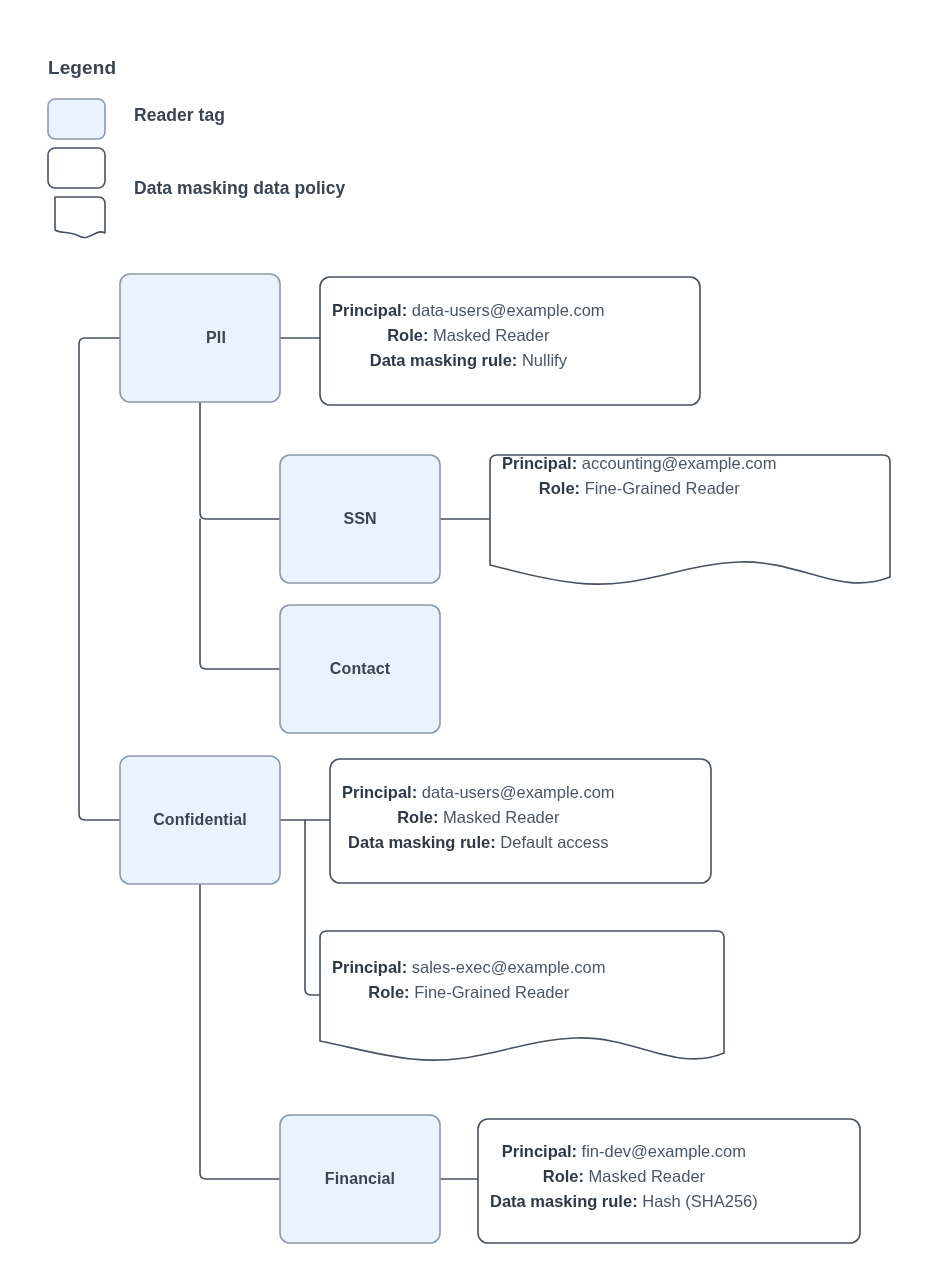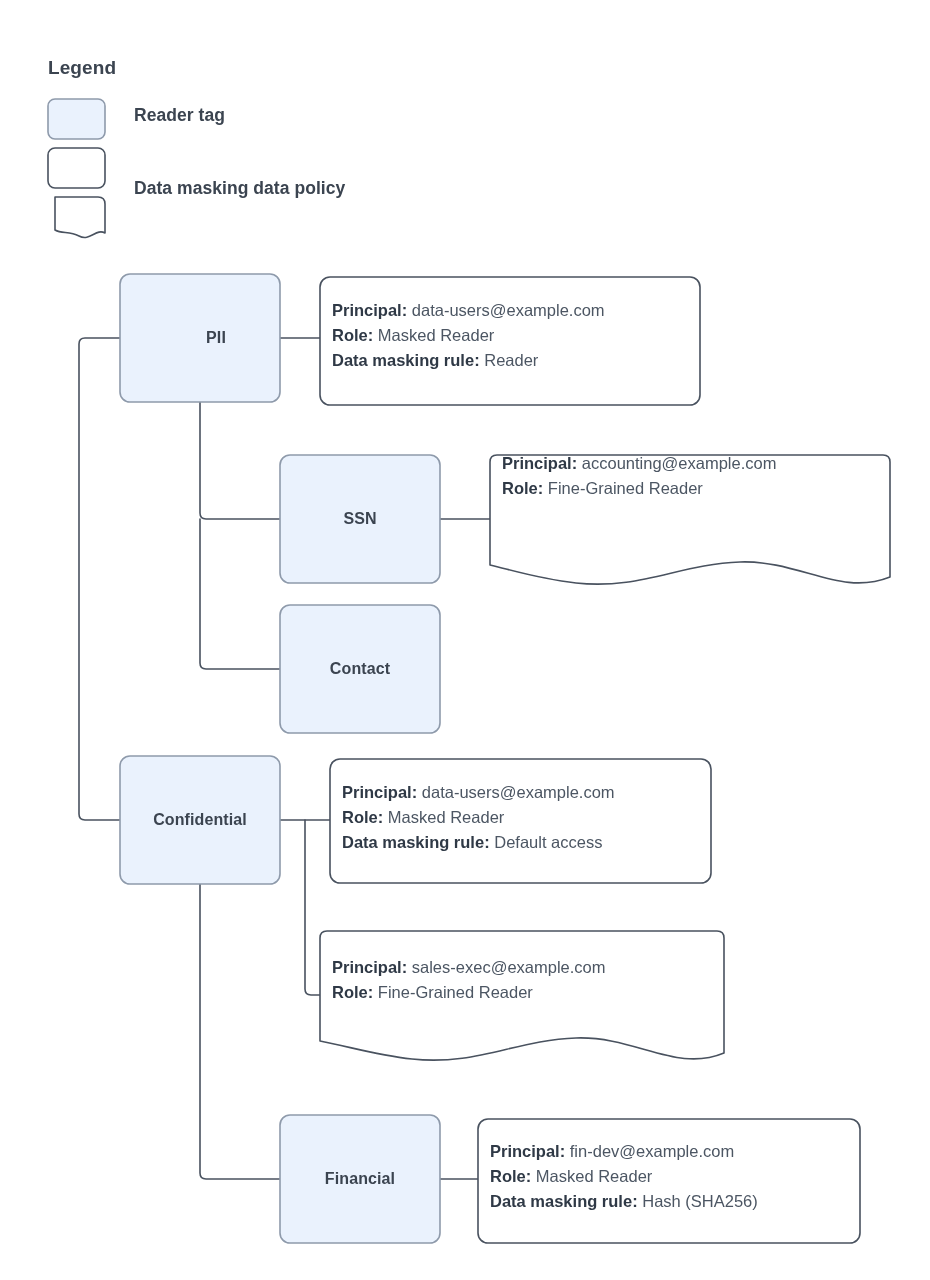--- a/index.html
+++ b/index.html
@@ -60,21 +60,21 @@
     position: absolute;
     font-size: 16.5px;
     color: #4c5663;
     line-height: 25px;
     white-space: nowrap;
   }
   .detail-text b {
     color: #2f3946;
     font-weight: bold;
   }
-  .detail-line { display: block; }
+  .detail-line { display: block; text-align: center; }
 </style>
 </head>
 <body>
 
 <div id="canvas">
 
   <svg class="layer" viewBox="0 0 930 1280">
     <g fill="none" stroke="#49525f" stroke-width="1.6" stroke-linecap="round" stroke-linejoin="round">
 
       <path d="M120 338 L85 338 Q79 338 79 344 L79 814 Q79 820 85 820 L120 820"></path>
@@ -149,21 +149,21 @@
 
   <div class="node-label" style="left:360px; top:669px;">Contact</div>
 
   <div class="node-label" style="left:200px; top:820px;">Confidential</div>
 
   <div class="node-label" style="left:360px; top:1179px;">Financial</div>
 
   <div class="detail-text" style="left:332px; top:298px;">
     <span class="detail-line"><b>Principal:</b> <span>data-users@example.com</span></span>
     <span class="detail-line"><b>Role:</b> <span>Masked Reader</span></span>
-    <span class="detail-line"><b>Data masking rule:</b> <span>Reader</span></span>
+    <span class="detail-line"><b>Data masking rule:</b> <span>Nullify</span></span>
   </div>
 
   <div class="detail-text" style="left:502px; top:451px;">
     <span class="detail-line"><b>Principal:</b> <span>accounting@example.com</span></span>
     <span class="detail-line"><b>Role:</b> <span>Fine-Grained Reader</span></span>
   </div>
 
   <div class="detail-text" style="left:342px; top:780px;">
     <span class="detail-line"><b>Principal:</b> <span>data-users@example.com</span></span>
     <span class="detail-line"><b>Role:</b> <span>Masked Reader</span></span>

